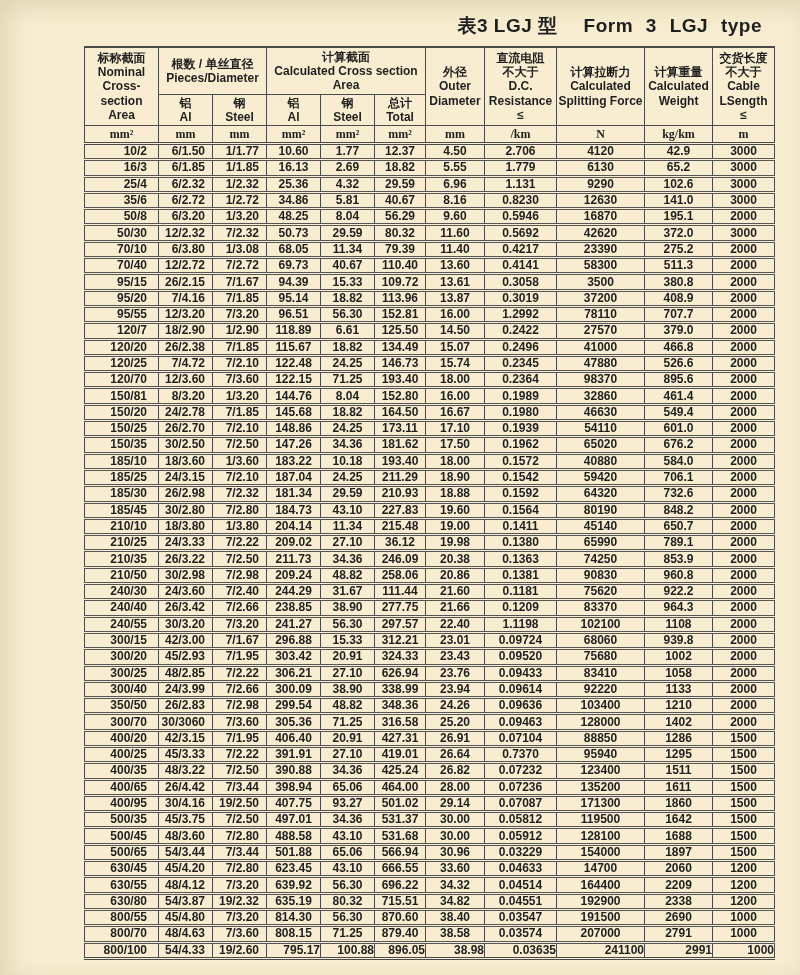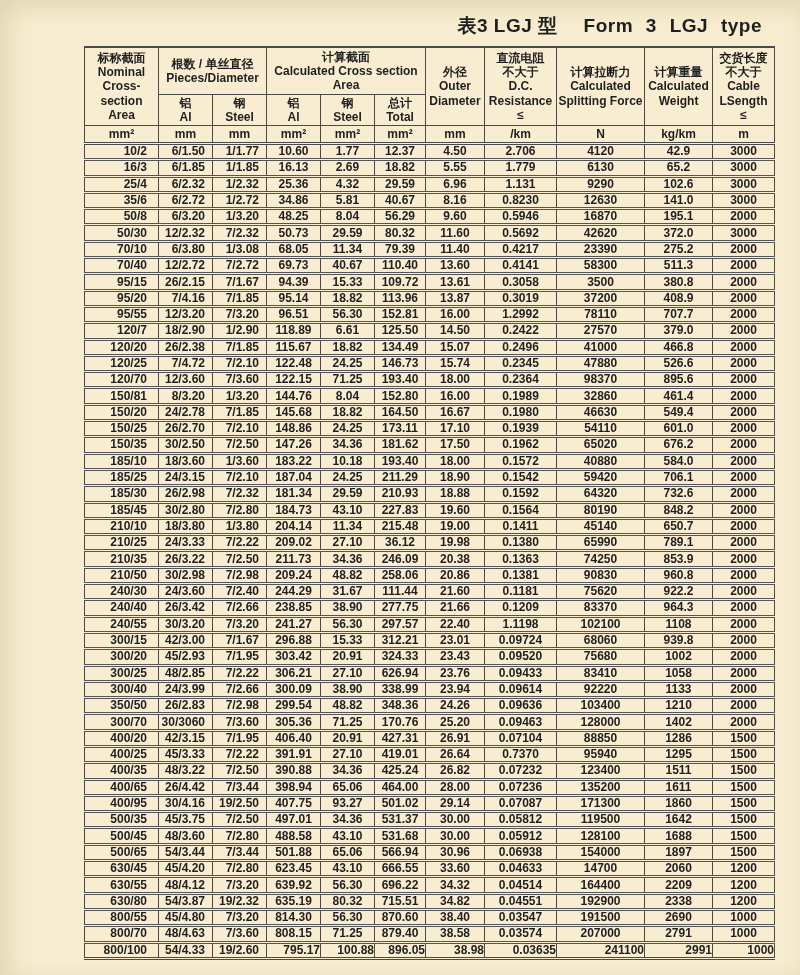--- a/index.html
+++ b/index.html
@@ -34,21 +34,21 @@
   }
   table{border:1px solid #4a4a4a;border-top:2px solid #4a4a4a;border-bottom:3px double #4a4a4a;}
   thead th{
     font-weight:bold;
     white-space:pre-line;
     line-height:1.18;
     border-bottom:1px solid #4a4a4a;
   }
   thead tr.group th{height:46px;}
   thead tr.sub th{height:30px;}
-  thead tr.units th{height:16px;border-bottom:3px double #4a4a4a;font-weight:bold;}
+  thead tr.units th{height:16px;border-bottom:3px double #4a4a4a;font-weight:bold;font-family:Liberation Serif, serif;}
   tbody td{
     height:13.3px;
     line-height:13px;
     font-weight:bold;
     border-bottom:3px double #555;
   }
   tbody tr:last-child td{border-bottom:none;text-align:right;}
   tbody td:nth-child(1){text-align:right;padding-right:11px;}
   tbody td:nth-child(2),
   tbody td:nth-child(3){text-align:right;padding-right:7px;}
@@ -586,21 +586,21 @@
         <td>103400</td>
         <td>1210</td>
         <td>2000</td>
       </tr>
       <tr>
         <td>300/70</td>
         <td>30/3060</td>
         <td>7/3.60</td>
         <td>305.36</td>
         <td>71.25</td>
-        <td>170.76</td>
+        <td>316.58</td>
         <td>25.20</td>
         <td>0.09463</td>
         <td>128000</td>
         <td>1402</td>
         <td>2000</td>
       </tr>
       <tr>
         <td>400/20</td>
         <td>42/3.15</td>
         <td>7/1.95</td>
@@ -692,21 +692,21 @@
         <td>1500</td>
       </tr>
       <tr>
         <td>500/65</td>
         <td>54/3.44</td>
         <td>7/3.44</td>
         <td>501.88</td>
         <td>65.06</td>
         <td>566.94</td>
         <td>30.96</td>
-        <td>0.06938</td>
+        <td>0.03229</td>
         <td>154000</td>
         <td>1897</td>
         <td>1500</td>
       </tr>
       <tr>
         <td>630/45</td>
         <td>45/4.20</td>
         <td>7/2.80</td>
         <td>623.45</td>
         <td>43.10</td>

